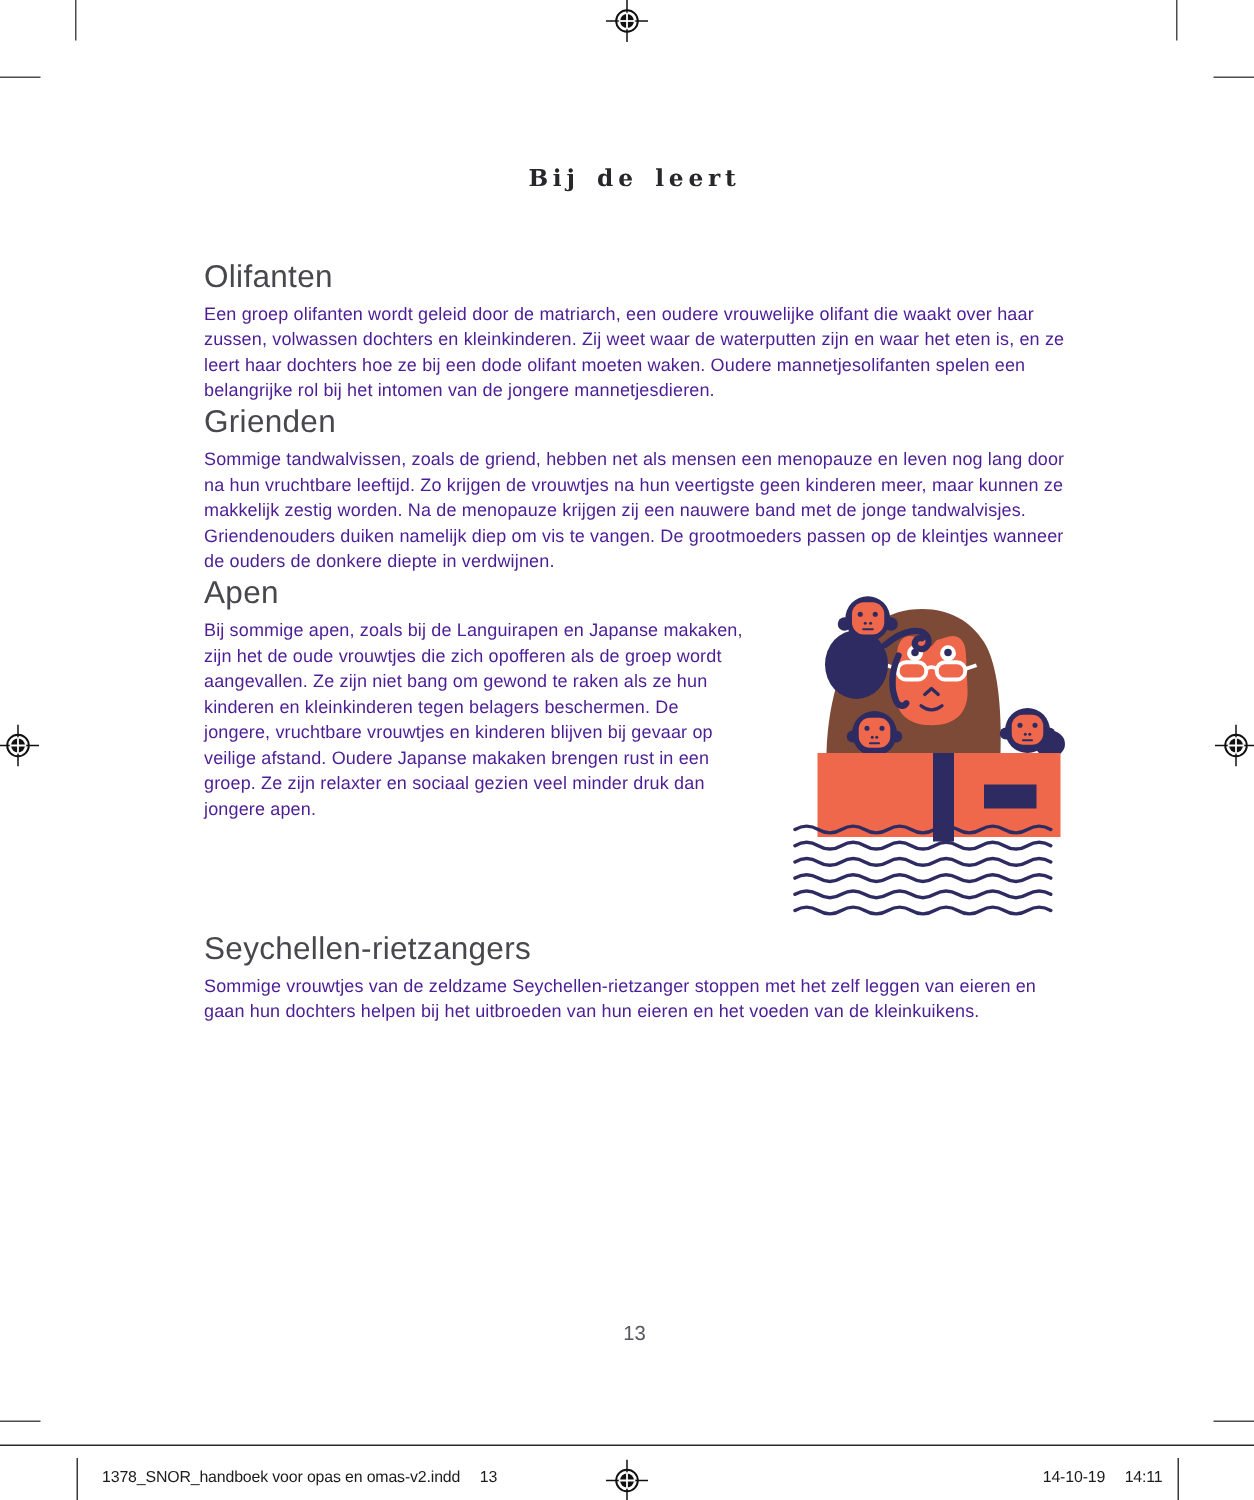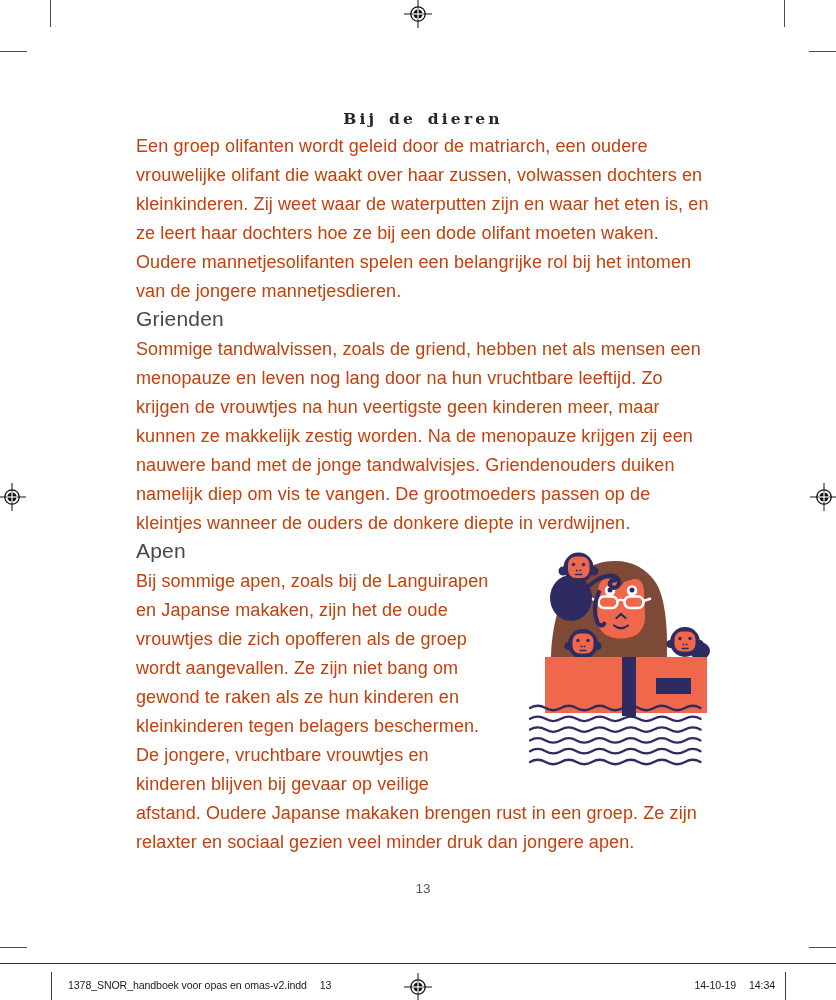--- a/index.html
+++ b/index.html
@@ -20,22 +20,22 @@
   .page-title{
     margin:0;text-align:center;
     font-family:"DejaVu Serif",serif;font-weight:bold;font-size:15.5px;
     letter-spacing:3.2px;word-spacing:3px;color:#26262b;
   }
   .section h2{
     margin:0;font-weight:400;font-size:21px;line-height:25px;
     color:#47474e;letter-spacing:0.2px;
   }
   .section p{
-    margin:4px 0 0 0;font-size:18px;line-height:29px;
-    color:#c2410c;letter-spacing:0.1px;
+    margin:4px 0 0 0;font-size:12px;line-height:17px;
+    color:#4c1d95;letter-spacing:0.1px;
   }
   #sec-olifanten h2{margin-top:44px;}
   #sec-grienden h2{}
   #sec-apen h2{}
   #sec-seychellen h2{margin-top:13px;clear:both;}
   .illu-float{
     float:right;width:215px;height:230px;
     margin:-22px -16px 0 14px;
   }
   .f-coral{fill:var(--coral);} .f-navy{fill:var(--navy);}
@@ -91,23 +91,24 @@
 <svg class="regmark" style="left:404px;top:973px;" viewBox="0 0 28 28">
   <line x1="0" y1="14" x2="28" y2="14" stroke="#111" stroke-width="1"></line>
     <line x1="14" y1="0" x2="14" y2="28" stroke="#111" stroke-width="1"></line>
   <circle cx="14" cy="14" r="7.2" fill="none" stroke="#111" stroke-width="1.3"></circle>
     <circle cx="14" cy="14" r="4.6" fill="#111"></circle>
   <line x1="8.5" y1="14" x2="19.5" y2="14" stroke="#fff" stroke-width="1.2"></line>
     <line x1="14" y1="8.5" x2="14" y2="19.5" stroke="#fff" stroke-width="1.2"></line>
 </svg>
 
 <main class="text-col">
-  <h1 class="page-title">Bij de dieren</h1>
+  <h1 class="page-title">Bij de leert</h1>
 
   <section class="section" id="sec-olifanten">
+    <h2>Olifanten</h2>
     <p>Een groep olifanten wordt geleid door de matriarch, een oudere vrouwelijke olifant die waakt over haar zussen, volwassen dochters en kleinkinderen. Zij weet waar de waterputten zijn en waar het eten is, en ze leert haar dochters hoe ze bij een dode olifant moeten waken. Oudere mannetjesolifanten spelen een belangrijke rol bij het intomen van de jongere mannetjesdieren.</p>
   </section>
 
   <section class="section" id="sec-grienden">
     <h2>Grienden</h2>
     <p>Sommige tandwalvissen, zoals de griend, hebben net als mensen een menopauze en leven nog lang door na hun vruchtbare leeftijd. Zo krijgen de vrouwtjes na hun veertigste geen kinderen meer, maar kunnen ze makkelijk zestig worden. Na de menopauze krijgen zij een nauwere band met de jonge tandwalvisjes. Griendenouders duiken namelijk diep om vis te vangen. De grootmoeders passen op de kleintjes wanneer de ouders de donkere diepte in verdwijnen.</p>
   </section>
 
   <section class="section" id="sec-apen">
     <h2>Apen</h2>
@@ -182,27 +183,29 @@
             <path d="M19 195.4 q7.75 -4.5 15.5 0 t15.5 0 t15.5 0 t15.5 0 t15.5 0 t15.5 0 t15.5 0 t15.5 0 t15.5 0 t15.5 0 t15.5 0"></path>
             <path d="M19 206.2 q7.75 -4.5 15.5 0 t15.5 0 t15.5 0 t15.5 0 t15.5 0 t15.5 0 t15.5 0 t15.5 0 t15.5 0 t15.5 0 t15.5 0"></path>
             <path d="M19 217 q7.75 -4.5 15.5 0 t15.5 0 t15.5 0 t15.5 0 t15.5 0 t15.5 0 t15.5 0 t15.5 0 t15.5 0 t15.5 0 t15.5 0"></path>
           </g>
         </svg>
       </span><span>Bij sommige apen, zoals bij de Languirapen en Japanse makaken, zijn het de oude vrouwtjes die zich opofferen als de groep wordt aangevallen. Ze zijn niet bang om gewond te raken als ze hun kinderen en kleinkinderen tegen belagers beschermen. De jongere, vruchtbare vrouwtjes en kinderen blijven bij gevaar op veilige afstand. Oudere Japanse makaken brengen rust in een groep. Ze zijn relaxter en sociaal gezien veel minder druk dan jongere apen.</span>
     </p>
   </section>
 
   <section class="section" id="sec-seychellen">
+    <h2>Seychellen-rietzangers</h2>
+    <p>Sommige vrouwtjes van de zeldzame Seychellen-rietzanger stoppen met het zelf leggen van eieren en gaan hun dochters helpen bij het uitbroeden van hun eieren en het voeden van de kleinkuikens.</p>
   </section>
 </main>
 
 <div class="page-number">13</div>
 
 <div class="footer-rule"></div>
 <div class="footer-vbar" style="left:51px;"></div>
 <div class="footer-vbar" style="left:785px;"></div>
 
 <div class="footer-text" style="left:68px;">
   <span>1378_SNOR_handboek voor opas en omas-v2.indd</span><span class="gap">13</span>
 </div>
 <div class="footer-text" style="right:61px;">
-  <span>14-10-19</span><span class="gap">14:34</span>
+  <span>14-10-19</span><span class="gap">14:11</span>
 </div>
 
 </body></html>

